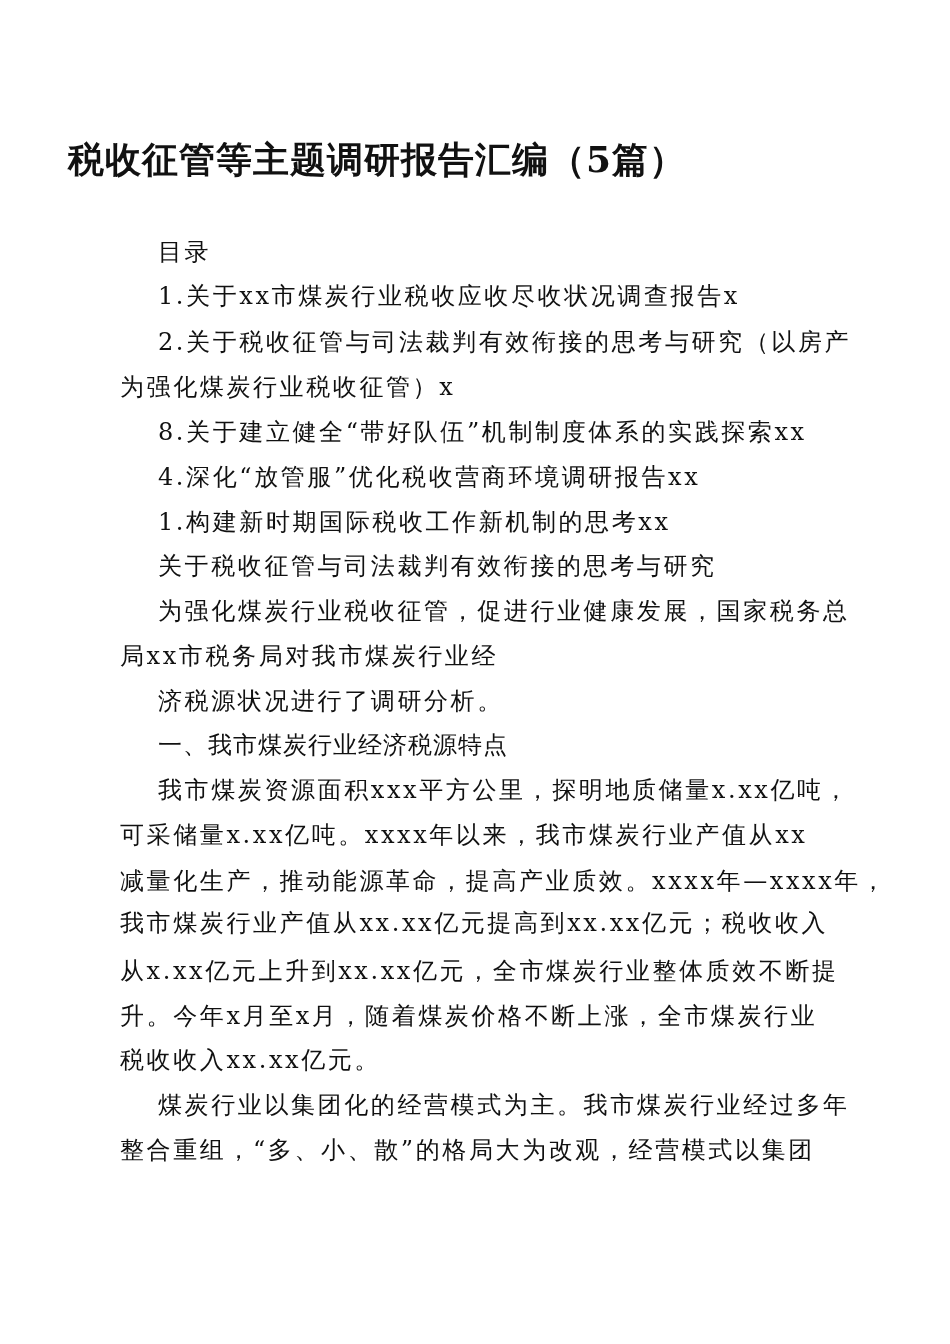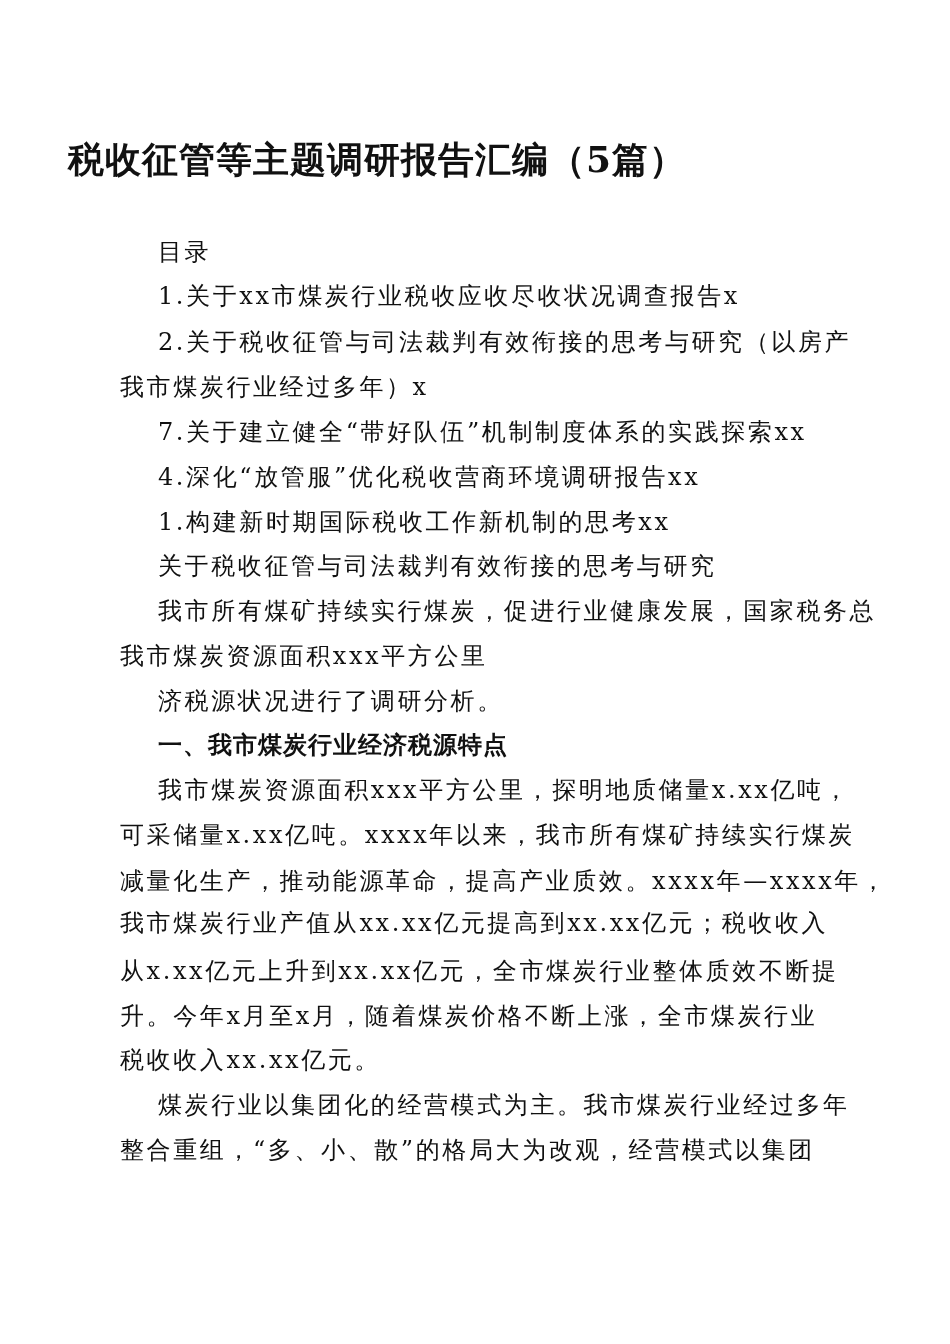--- a/index.html
+++ b/index.html
@@ -4,46 +4,46 @@
 <style>
   html, body { margin: 0; padding: 0; background: #ffffff; }
   body { width: 950px; height: 1344px; position: relative; overflow: hidden;
          font-family: "DejaVu Serif", "Liberation Serif", serif; color: #111; }
   .title { position: absolute; top: 136px; left: 0; width: 754px; text-align: center;
            font-size: 36px; font-weight: bold; letter-spacing: 1px;
            font-family: "DejaVu Serif", "Liberation Serif", serif; }
   .line { position: absolute; left: 120px; font-size: 24px; line-height: 30px;
           white-space: nowrap; letter-spacing: 2.6px; }
   .ind { left: 158px; }
-  .heading { font-weight: bold; font-family: "DejaVu Sans", "Liberation Sans", sans-serif; letter-spacing: 1px; }
+  .heading { font-weight: normal; font-family: "DejaVu Sans", "Liberation Sans", sans-serif; letter-spacing: 1px; }
 </style>
 </head>
 <body>
 
 <div>
   <div class="title">税收征管等主题调研报告汇编（5篇）</div>
 
   <div class="line ind" style="top:237px">目录</div>
   <div class="line ind" style="top:281px">1.关于xx市煤炭行业税收应收尽收状况调查报告x</div>
   <div class="line ind" style="top:327px">2.关于税收征管与司法裁判有效衔接的思考与研究（以房产</div>
-  <div class="line" style="top:372px">我市煤炭行业经过多年）x</div>
-  <div class="line ind" style="top:417px">7.关于建立健全“带好队伍”机制制度体系的实践探索xx</div>
+  <div class="line" style="top:372px">为强化煤炭行业税收征管）x</div>
+  <div class="line ind" style="top:417px">8.关于建立健全“带好队伍”机制制度体系的实践探索xx</div>
   <div class="line ind" style="top:462px">4.深化“放管服”优化税收营商环境调研报告xx</div>
   <div class="line ind" style="top:507px">1.构建新时期国际税收工作新机制的思考xx</div>
 
   <div class="line ind" style="top:551px">关于税收征管与司法裁判有效衔接的思考与研究</div>
 
-  <div class="line ind" style="top:596px">我市所有煤矿持续实行煤炭，促进行业健康发展，国家税务总</div>
-  <div class="line" style="top:641px">我市煤炭资源面积xxx平方公里</div>
+  <div class="line ind" style="top:596px">为强化煤炭行业税收征管，促进行业健康发展，国家税务总</div>
+  <div class="line" style="top:641px">局xx市税务局对我市煤炭行业经</div>
   <div class="line ind" style="top:686px">济税源状况进行了调研分析。</div>
 
   <div class="line ind heading" style="top:730px">一、我市煤炭行业经济税源特点</div>
 
   <div class="line ind" style="top:775px">我市煤炭资源面积xxx平方公里，探明地质储量x.xx亿吨，</div>
-  <div class="line" style="top:820px">可采储量x.xx亿吨。xxxx年以来，我市所有煤矿持续实行煤炭</div>
+  <div class="line" style="top:820px">可采储量x.xx亿吨。xxxx年以来，我市煤炭行业产值从xx</div>
   <div class="line" style="top:866px">减量化生产，推动能源革命，提高产业质效。xxxx年—xxxx年，</div>
   <div class="line" style="top:908px">我市煤炭行业产值从xx.xx亿元提高到xx.xx亿元；税收收入</div>
   <div class="line" style="top:956px">从x.xx亿元上升到xx.xx亿元，全市煤炭行业整体质效不断提</div>
   <div class="line" style="top:1001px">升。今年x月至x月，随着煤炭价格不断上涨，全市煤炭行业</div>
   <div class="line" style="top:1045px">税收收入xx.xx亿元。</div>
 
   <div class="line ind" style="top:1090px">煤炭行业以集团化的经营模式为主。我市煤炭行业经过多年</div>
   <div class="line" style="top:1135px">整合重组，“多、小、散”的格局大为改观，经营模式以集团</div>
 </div>
 

